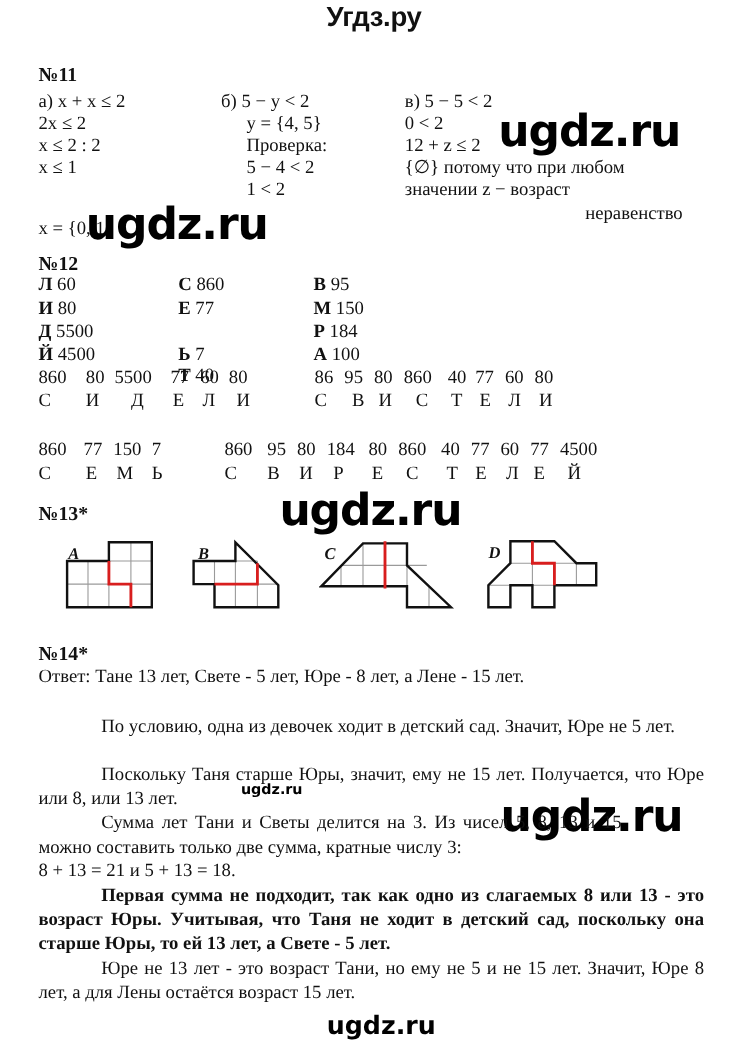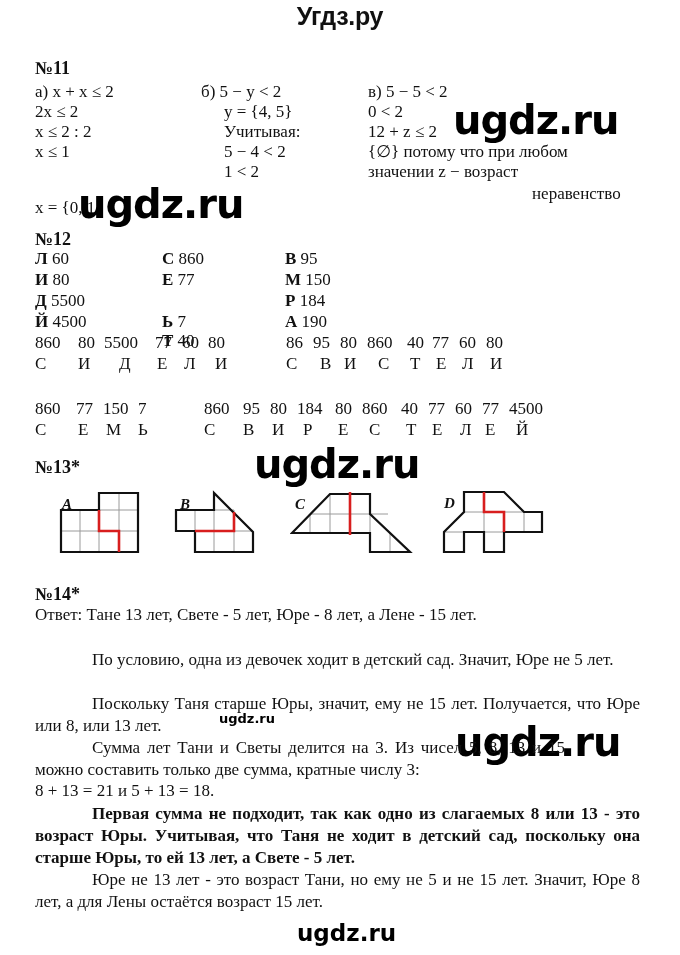--- a/index.html
+++ b/index.html
@@ -26,21 +26,21 @@
 <div class="abs task-title" style="left:35px;top:58px;">№11</div>
 
 <div class="abs line" style="left:35px;top:82px;">а) x + x ≤ 2</div>
 <div class="abs line" style="left:35px;top:102px;text-align:center;">2x ≤ 2</div>
 <div class="abs line" style="left:35px;top:122px;">x ≤ 2 : 2</div>
 <div class="abs line" style="left:35px;top:142px;">x ≤ 1</div>
 <div class="abs line" style="left:35px;top:154px;margin-top:44px;">x = {0, 1}</div>
 
 <div class="abs line" style="left:201px;top:82px;">б) 5 − y &lt; 2</div>
 <div class="abs line" style="left:224px;top:102px;">y = {4, 5}</div>
-<div class="abs line" style="left:224px;top:122px;">Учитывая:</div>
+<div class="abs line" style="left:224px;top:122px;">Проверка:</div>
 <div class="abs line" style="left:224px;top:142px;">5 − 4 &lt; 2</div>
 <div class="abs line" style="left:224px;top:162px;">1 &lt; 2</div>
 
 <div class="abs line" style="left:368px;top:82px;">в) 5 − 5 &lt; 2</div>
 <div class="abs line" style="left:368px;top:102px;">0 &lt; 2</div>
 <div class="abs line" style="left:368px;top:122px;">12 + z ≤ 2</div>
 <div class="abs line" style="left:368px;top:142px;">{∅} потому что при любом</div>
 <div class="abs line" style="left:368px;top:162px;">значении z − возраст</div>
 <div class="abs line" style="left:532px;top:184px;">неравенство</div>
 
@@ -59,21 +59,21 @@
 <div class="abs line" style="left:35px;top:270px;"><span class="b">И</span> <span>80</span></div>
 <div class="abs line" style="left:162px;top:270px;"><span class="b">Е</span> <span>77</span></div>
 <div class="abs line" style="left:285px;top:270px;"><span class="b">М</span> <span>150</span></div>
 
 <div class="abs line" style="left:35px;top:291px;"><span class="b">Д</span> <span>5500</span></div>
 <div class="abs line" style="left:162px;top:291px;margin-top:40px;"><span class="b">Т</span> <span>40</span></div>
 <div class="abs line" style="left:285px;top:291px;"><span class="b">Р</span> <span>184</span></div>
 
 <div class="abs line" style="left:35px;top:312px;"><span class="b">Й</span> <span>4500</span></div>
 <div class="abs line" style="left:162px;top:312px;"><span class="b">Ь</span> <span>7</span></div>
-<div class="abs line" style="left:285px;top:312px;"><span class="b">А</span> <span>190</span></div>
+<div class="abs line" style="left:285px;top:312px;"><span class="b">А</span> <span>100</span></div>
 
 <div class="abs line" style="left:35px;top:333px;width:230px;">
   <span class="abs" style="left:0">860</span>
   <span class="abs" style="left:43px">80</span>
   <span class="abs" style="left:69px">5500</span>
   <span class="abs" style="left:120px">77</span>
   <span class="abs" style="left:147px">60</span>
   <span class="abs" style="left:173px">80</span>
 </div>
 <div class="abs line" style="left:35px;top:354px;width:230px;">

